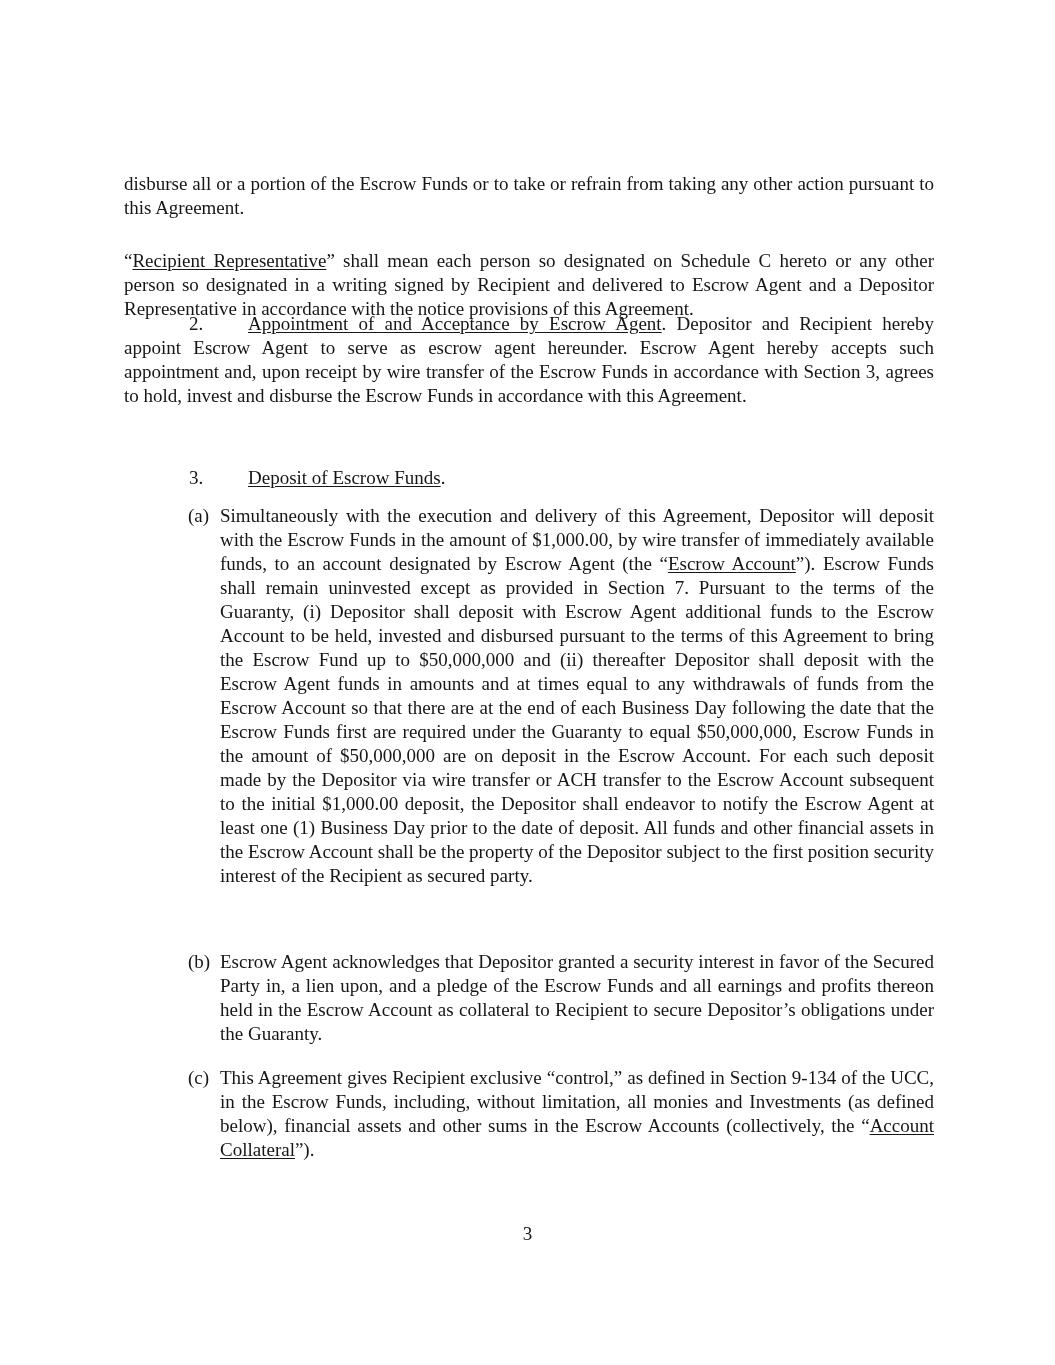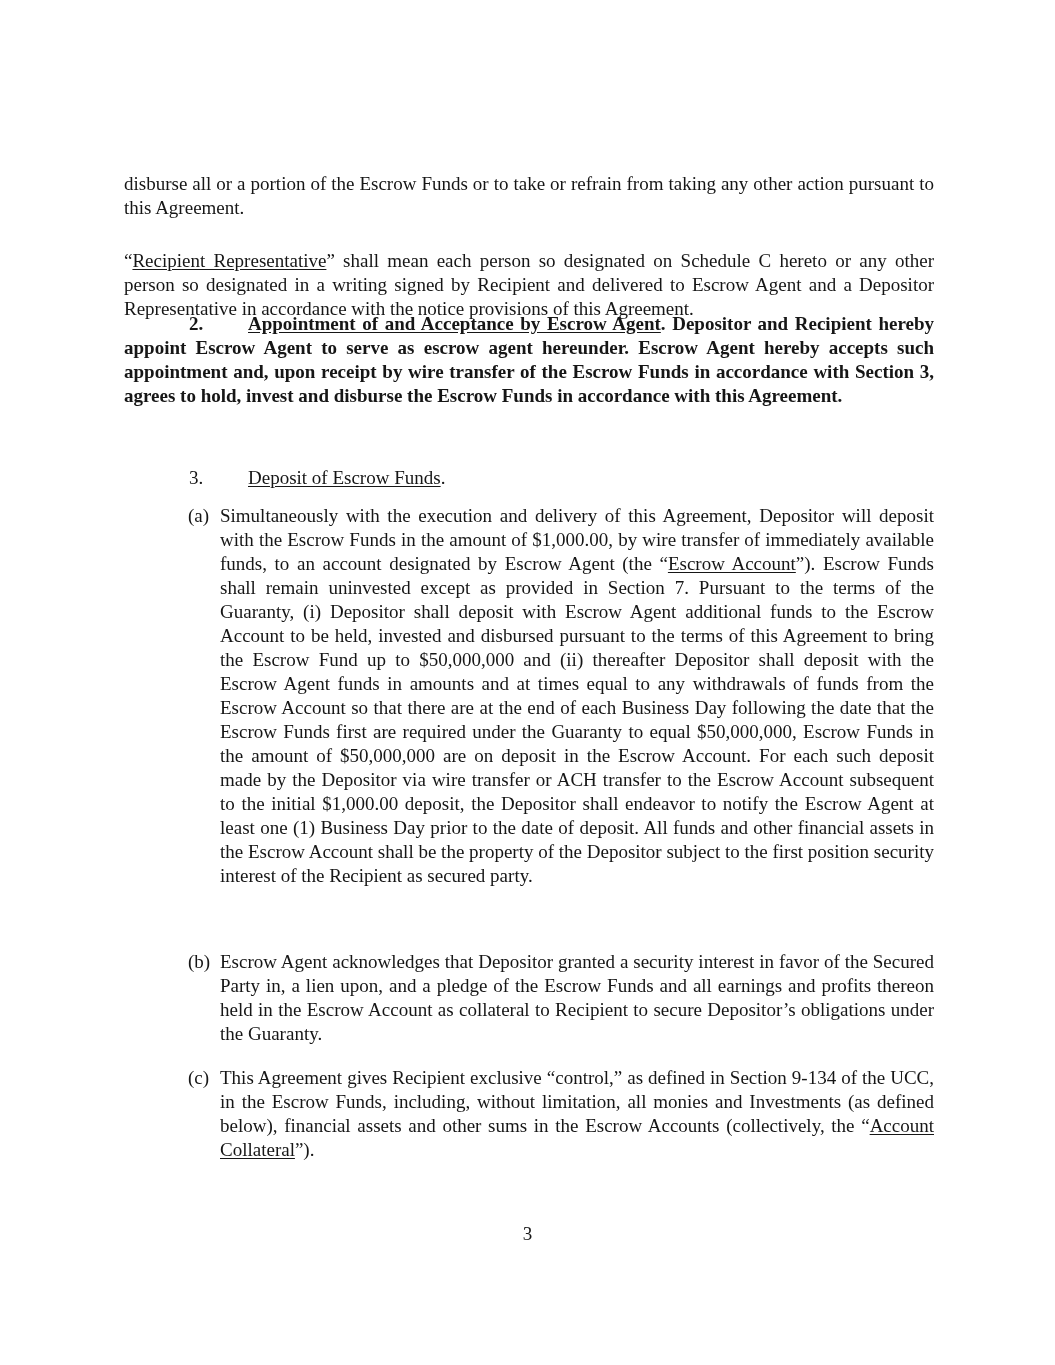--- a/index.html
+++ b/index.html
@@ -24,21 +24,21 @@
 <div class="page">
 
   <div class="block" style="top:0;margin-top:24px;">
     <p>disburse all or a portion of the Escrow Funds or to take or refrain from taking any other action pursuant to this Agreement.</p>
   </div>
 
   <div class="block" style="top:70px;margin-top:31px;">
     <p><span>“</span><span class="u">Recipient Representative</span><span>” shall mean each person so designated on Schedule C hereto or any other person so designated in a writing signed by Recipient and delivered to Escrow Agent and a Depositor Representative in accordance with the notice provisions of this Agreement.</span></p>
   </div>
 
-  <div class="block" style="top:164px;font-weight:bold;">
+  <div class="block" style="top:164px;">
     <p><span class="sec-num">2.</span><span class="u">Appointment of and Acceptance by Escrow Agent</span><span>. Depositor and Recipient hereby appoint Escrow Agent to serve as escrow agent hereunder. Escrow Agent hereby accepts such appointment and, upon receipt by wire transfer of the Escrow Funds in accordance with Section 3, agrees to hold, invest and disburse the Escrow Funds in accordance with this Agreement.</span></p>
   </div>
 
   <div class="block" style="top:318px;">
     <p><span class="sec-num">3.</span><span class="u">Deposit of Escrow Funds</span><span>.</span></p>
   </div>
 
   <div class="sub" style="top:356px;">
     <span class="sub-label">(a)</span>
     <p class="sub-text"><span>Simultaneously with the execution and delivery of this Agreement, Depositor will deposit with the Escrow Funds in the amount of $1,000.00, by wire transfer of immediately available funds, to an account designated by Escrow Agent (the “</span><span class="u">Escrow Account</span><span>”). Escrow Funds shall remain uninvested except as provided in Section 7. Pursuant to the terms of the Guaranty, (i) Depositor shall deposit with Escrow Agent additional funds to the Escrow Account to be held, invested and disbursed pursuant to the terms of this Agreement to bring the Escrow Fund up to $50,000,000 and (ii) thereafter Depositor shall deposit with the Escrow Agent funds in amounts and at times equal to any withdrawals of funds from the Escrow Account so that there are at the end of each Business Day following the date that the Escrow Funds first are required under the Guaranty to equal $50,000,000, Escrow Funds in the amount of $50,000,000 are on deposit in the Escrow Account. For each such deposit made by the Depositor via wire transfer or ACH transfer to the Escrow Account subsequent to the initial $1,000.00 deposit, the Depositor shall endeavor to notify the Escrow Agent at least one (1) Business Day prior to the date of deposit. All funds and other financial assets in the Escrow Account shall be the property of the Depositor subject to the first position security interest of the Recipient as secured party.</span></p>

